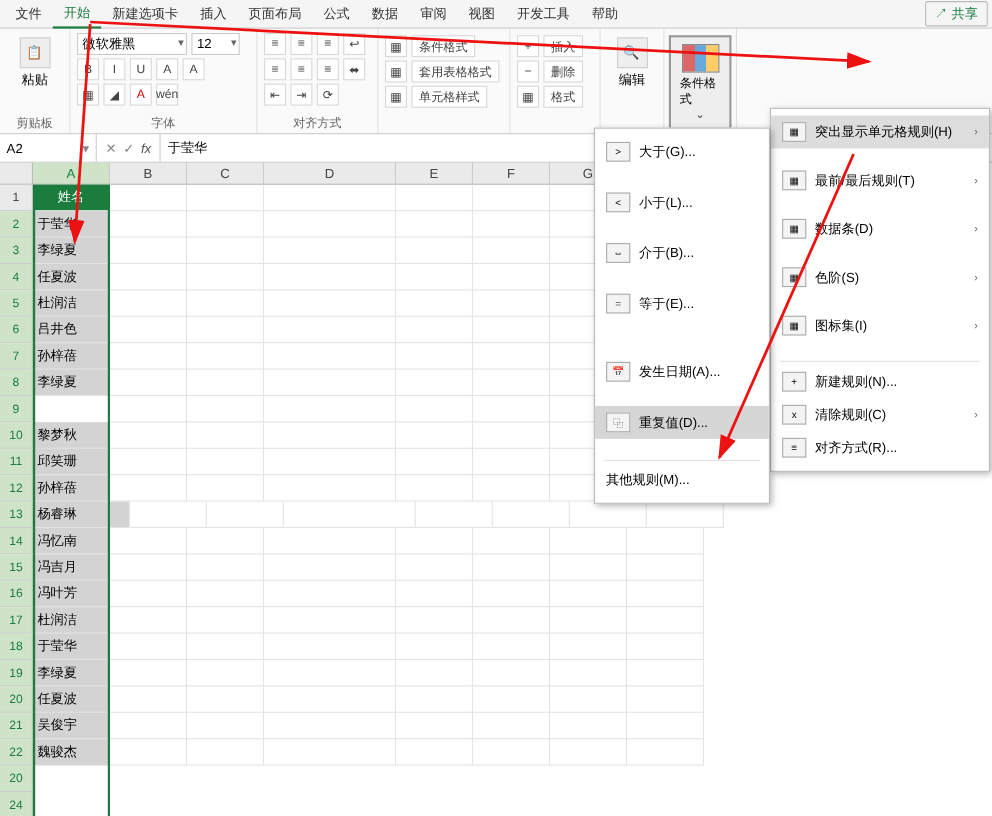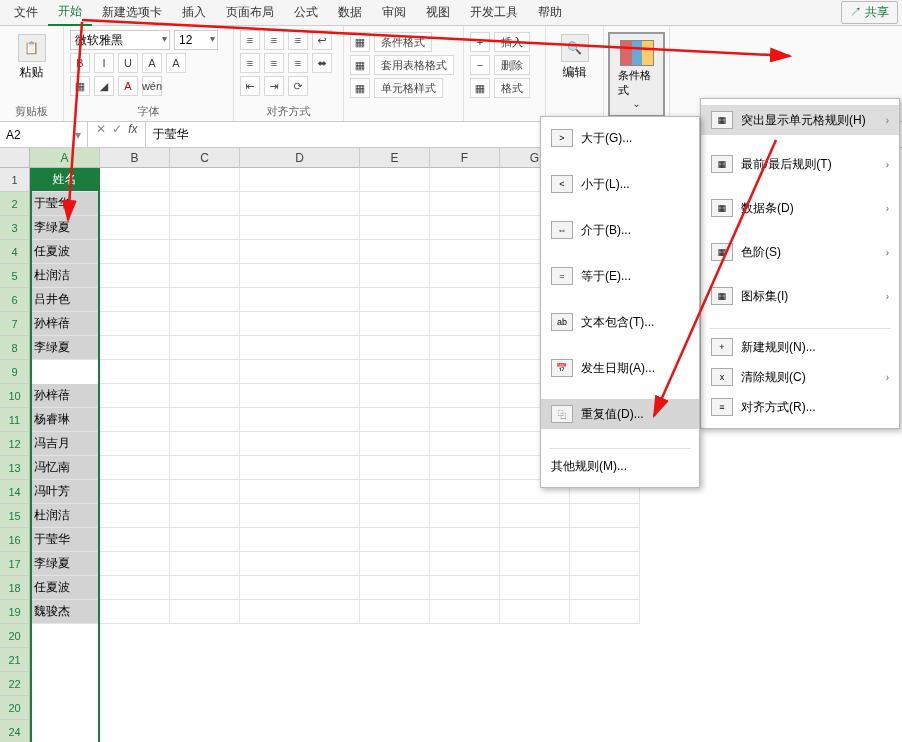--- a/index.html
+++ b/index.html
@@ -18,21 +18,21 @@
 .rbtn.wide { width: auto; padding: 0 6px; }
 .big-btn { display: flex; flex-direction: column; align-items: center; justify-content: center; padding: 4px 8px; gap: 2px; }
 .big-btn .ic { width: 28px; height: 28px; background: #eee; border: 1px solid #ccc; display:flex; align-items:center; justify-content:center; }
 .selectbox { height: 20px; border: 1px solid #ccc; padding: 0 14px 0 4px; background: #fff; font-size: 12px; position: relative; display:inline-flex; align-items:center; }
 .selectbox:after { content:"▾"; position:absolute; right:2px; top:2px; font-size:10px; color:#666; }
 
 .condfmt { display:flex; flex-direction:column; align-items:center; justify-content:center; padding: 6px 8px; background:#eee; outline: 2px solid #999; }
 .condfmt .cic { width: 34px; height: 26px; background: linear-gradient(to right, #d66  33%, #6ad 33% 66%, #fc6 66%); border:1px solid #888; }
 .condfmt .carrow { font-size:10px; color:#444; }
 
-.namebox-row { display: flex; align-items: flex-start; height: 26px; border-bottom: 1px solid #ccc; }
+.namebox-row { display: flex; align-items: center; height: 26px; border-bottom: 1px solid #ccc; }
 .namebox { width: 88px; border-right:1px solid #ccc; padding: 0 6px; height:100%; display:flex; align-items:center; }
 .fx-controls { display:flex; align-items:center; gap:6px; padding:0 8px; }
 .fx { font-style: italic; color:#555; }
 .formula-bar { flex:1; padding: 0 6px; border-left:1px solid #ccc; height:100%; display:flex; align-items:center; }
 
 .grid-wrap { position: relative; height: calc(742px - 26px - 96px - 26px); overflow: hidden; }
 .corner { position:absolute; left:0; top:0; width:30px; height:20px; background:#eaeaea; border-right:1px solid #bbb; border-bottom:1px solid #bbb; }
 .colheads { position:absolute; left:30px; top:0; height:20px; display:flex; }
 .colheads .ch { height:20px; border-right:1px solid #ccc; border-bottom:1px solid #bbb; background:#eaeaea; display:flex; align-items:center; justify-content:center; color:#444; }
 .colheads .ch.sel { background:#cfe3c8; color:#1a7c3d; font-weight:500; }
@@ -312,60 +312,80 @@
         <div class="cell selcol" style="width: 70px; margin-top: 24px;">高竹月</div>
         <div class="cell" style="width: 70px;"></div>
         <div class="cell" style="width: 70px;"></div>
         <div class="cell" style="width: 120px;"></div>
         <div class="cell" style="width: 70px;"></div>
         <div class="cell" style="width: 70px;"></div>
         <div class="cell" style="width: 70px;"></div>
         <div class="cell" style="width: 70px;"></div>
       </div>
       <div class="row">
+        <div class="cell selcol" style="width: 70px;">黎梦秋</div>
+        <div class="cell" style="width: 70px;"></div>
+        <div class="cell" style="width: 70px;"></div>
+        <div class="cell" style="width: 120px;"></div>
+        <div class="cell" style="width: 70px;"></div>
+        <div class="cell" style="width: 70px;"></div>
+        <div class="cell" style="width: 70px;"></div>
+        <div class="cell" style="width: 70px;"></div>
+      </div>
+      <div class="row">
+        <div class="cell selcol" style="width: 70px;">邱笑珊</div>
+        <div class="cell" style="width: 70px;"></div>
+        <div class="cell" style="width: 70px;"></div>
+        <div class="cell" style="width: 120px;"></div>
+        <div class="cell" style="width: 70px;"></div>
+        <div class="cell" style="width: 70px;"></div>
+        <div class="cell" style="width: 70px;"></div>
+        <div class="cell" style="width: 70px;"></div>
+      </div>
+      <div class="row">
         <div class="cell selcol" style="width: 70px;">孙梓蓓</div>
         <div class="cell" style="width: 70px;"></div>
         <div class="cell" style="width: 70px;"></div>
         <div class="cell" style="width: 120px;"></div>
         <div class="cell" style="width: 70px;"></div>
         <div class="cell" style="width: 70px;"></div>
         <div class="cell" style="width: 70px;"></div>
         <div class="cell" style="width: 70px;"></div>
       </div>
       <div class="row">
-        <div class="cell selcol" style="width: 70px;">杨睿琳</div>
+        <div class="cell selcol" style="width: 88px;">杨睿琳</div>
+        <div class="cell" style="width: 70px;"></div>
+        <div class="cell" style="width: 70px;"></div>
+        <div class="cell" style="width: 120px;"></div>
+        <div class="cell" style="width: 70px;"></div>
+        <div class="cell" style="width: 70px;"></div>
+        <div class="cell" style="width: 70px;"></div>
+        <div class="cell" style="width: 70px;"></div>
+      </div>
+      <div class="row">
+        <div class="cell selcol" style="width: 70px;">冯忆南</div>
         <div class="cell" style="width: 70px;"></div>
         <div class="cell" style="width: 70px;"></div>
         <div class="cell" style="width: 120px;"></div>
         <div class="cell" style="width: 70px;"></div>
         <div class="cell" style="width: 70px;"></div>
         <div class="cell" style="width: 70px;"></div>
         <div class="cell" style="width: 70px;"></div>
       </div>
       <div class="row">
         <div class="cell selcol" style="width: 70px;">冯吉月</div>
         <div class="cell" style="width: 70px;"></div>
         <div class="cell" style="width: 70px;"></div>
         <div class="cell" style="width: 120px;"></div>
         <div class="cell" style="width: 70px;"></div>
         <div class="cell" style="width: 70px;"></div>
         <div class="cell" style="width: 70px;"></div>
         <div class="cell" style="width: 70px;"></div>
       </div>
       <div class="row">
-        <div class="cell selcol" style="width: 70px;">冯忆南</div>
-        <div class="cell" style="width: 70px;"></div>
-        <div class="cell" style="width: 70px;"></div>
-        <div class="cell" style="width: 120px;"></div>
-        <div class="cell" style="width: 70px;"></div>
-        <div class="cell" style="width: 70px;"></div>
-        <div class="cell" style="width: 70px;"></div>
-        <div class="cell" style="width: 70px;"></div>
-      </div>
-      <div class="row">
         <div class="cell selcol" style="width: 70px;">冯叶芳</div>
         <div class="cell" style="width: 70px;"></div>
         <div class="cell" style="width: 70px;"></div>
         <div class="cell" style="width: 120px;"></div>
         <div class="cell" style="width: 70px;"></div>
         <div class="cell" style="width: 70px;"></div>
         <div class="cell" style="width: 70px;"></div>
         <div class="cell" style="width: 70px;"></div>
       </div>
       <div class="row">
@@ -393,20 +413,30 @@
         <div class="cell" style="width: 70px;"></div>
         <div class="cell" style="width: 70px;"></div>
         <div class="cell" style="width: 120px;"></div>
         <div class="cell" style="width: 70px;"></div>
         <div class="cell" style="width: 70px;"></div>
         <div class="cell" style="width: 70px;"></div>
         <div class="cell" style="width: 70px;"></div>
       </div>
       <div class="row">
         <div class="cell selcol" style="width: 70px;">任夏波</div>
+        <div class="cell" style="width: 70px;"></div>
+        <div class="cell" style="width: 70px;"></div>
+        <div class="cell" style="width: 120px;"></div>
+        <div class="cell" style="width: 70px;"></div>
+        <div class="cell" style="width: 70px;"></div>
+        <div class="cell" style="width: 70px;"></div>
+        <div class="cell" style="width: 70px;"></div>
+      </div>
+      <div class="row">
+        <div class="cell selcol" style="width: 70px;">吴俊宇</div>
         <div class="cell" style="width: 70px;"></div>
         <div class="cell" style="width: 70px;"></div>
         <div class="cell" style="width: 120px;"></div>
         <div class="cell" style="width: 70px;"></div>
         <div class="cell" style="width: 70px;"></div>
         <div class="cell" style="width: 70px;"></div>
         <div class="cell" style="width: 70px;"></div>
       </div>
       <div class="row">
         <div class="cell selcol" style="width: 70px;">魏骏杰</div>
@@ -488,24 +518,20 @@
       <div class="dd-item">
         <span class="ii">⇔</span>
         <span>介于(B)...</span>
       </div>
       <div style="height: 16px;"></div>
       <div class="dd-item">
         <span class="ii">=</span>
         <span>等于(E)...</span>
       </div>
       <div style="height: 16px;"></div>
-      <div class="dd-item">
-        <span class="ii">ab</span>
-        <span>文本包含(T)...</span>
-      </div>
       <div style="height: 16px;"></div>
       <div class="dd-item">
         <span class="ii">📅</span>
         <span>发生日期(A)...</span>
       </div>
       <div style="height: 16px;"></div>
       <div class="dd-item hovered-sub">
         <span class="ii">⿻</span>
         <span>重复值(D)...</span>
       </div>

